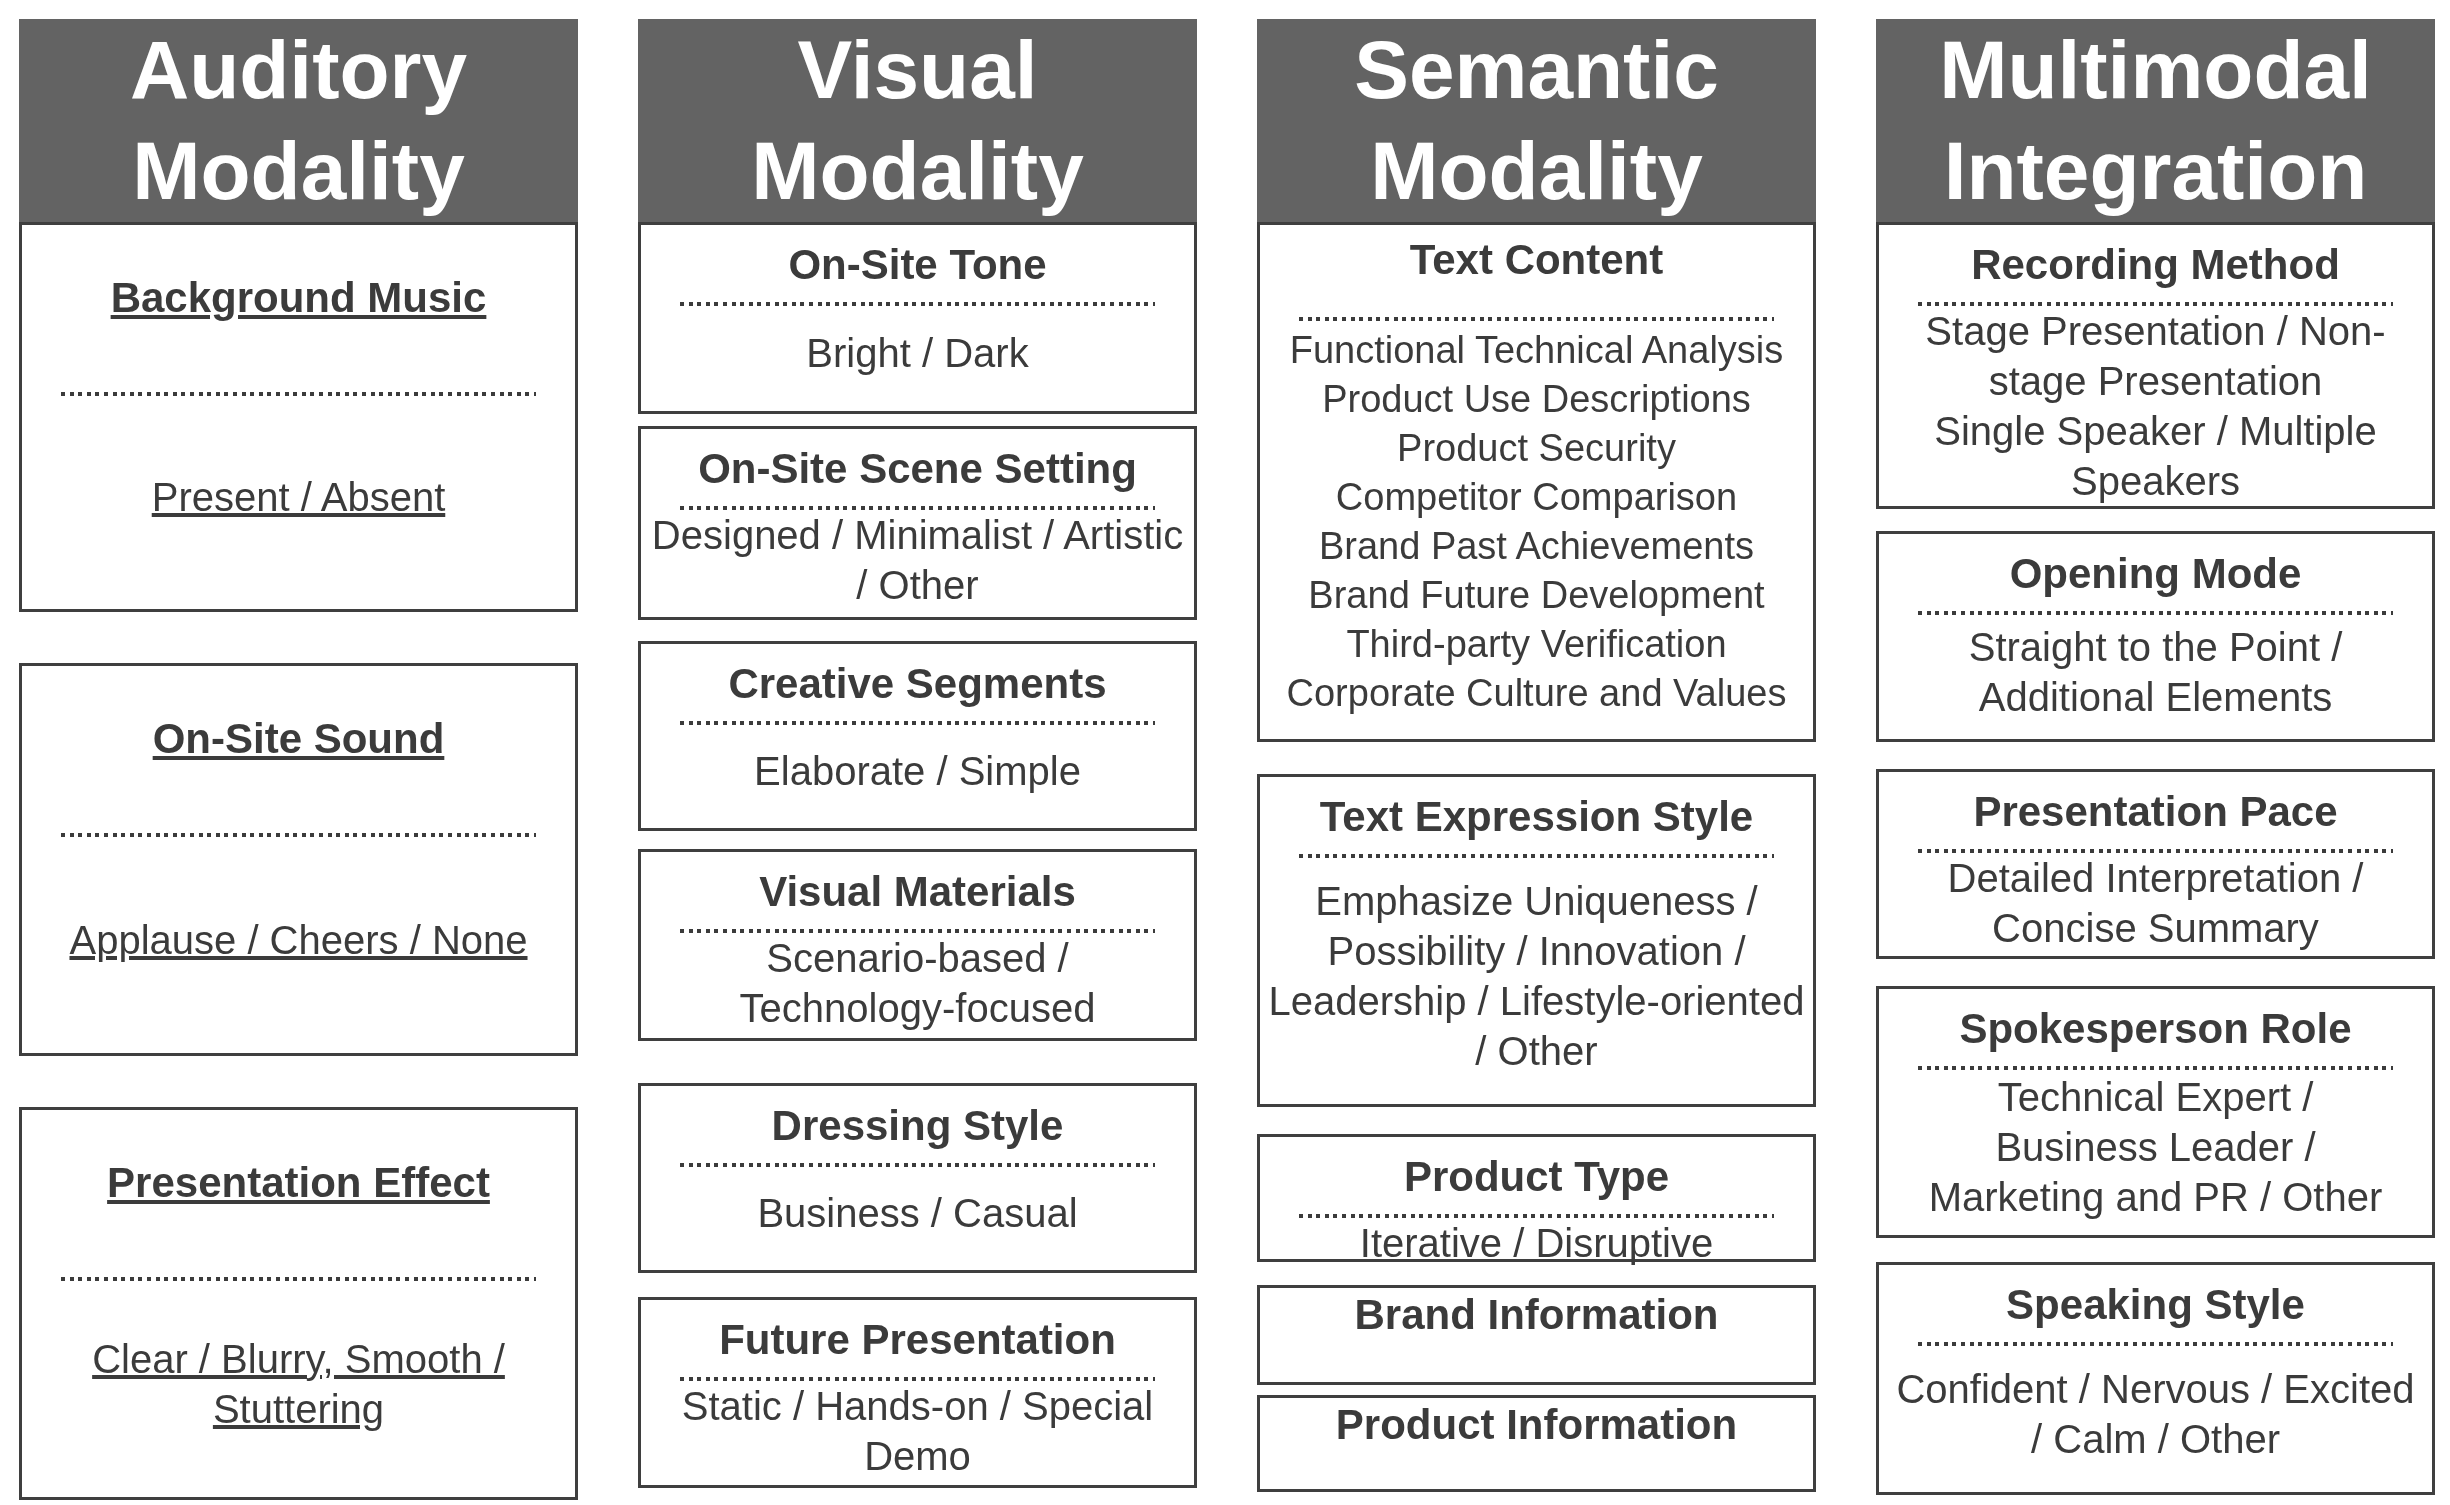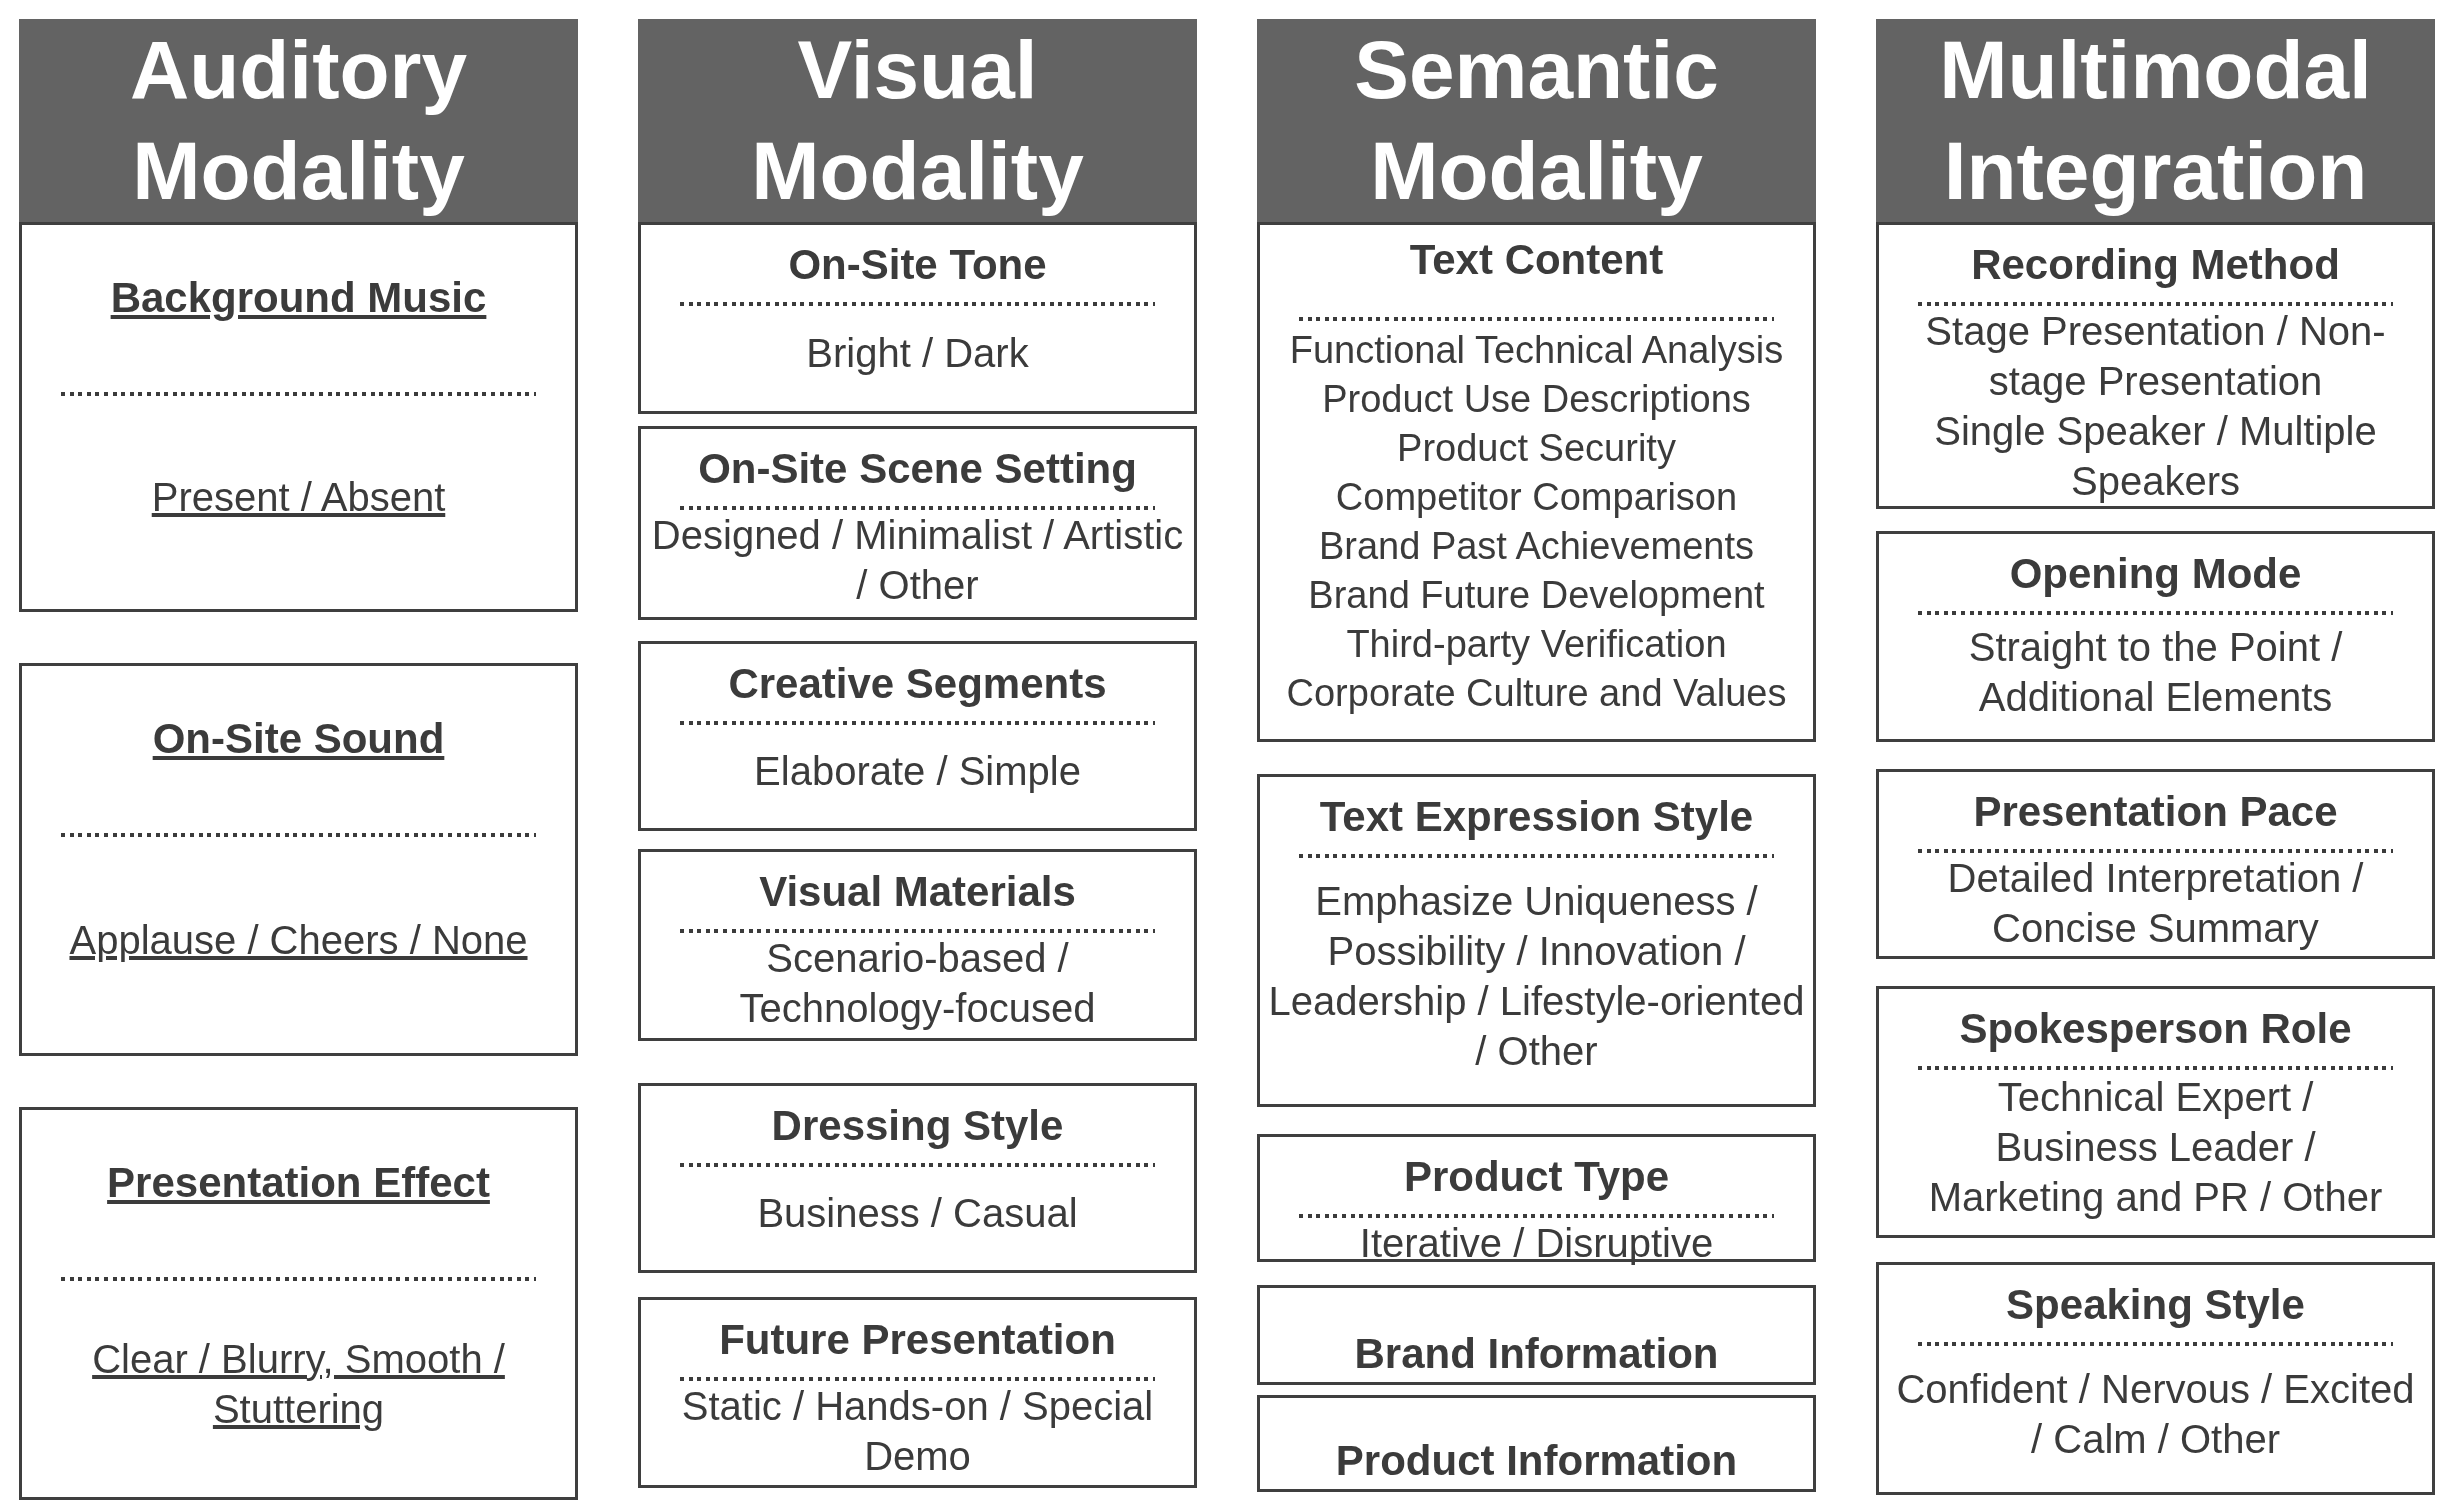--- a/index.html
+++ b/index.html
@@ -44,21 +44,21 @@
     flex: 1 1 auto;
     display: flex; align-items: center; justify-content: center;
     text-align: center; font-size: 40px; line-height: 1.25;
     white-space: pre-line;
   }
   .tall { padding-top: 46px; text-decoration: underline; }
   .tall .dotted { margin-top: 66px; }
   .list-box { padding-top: 8px; padding-bottom: 15px; }
   .list-box .dotted { margin-top: 29px; }
   .list-box .box-value { font-size: 38px; line-height: 49px; }
-  .title-only { justify-content: flex-end; padding: 0 6.6px; }
+  .title-only { justify-content: flex-start; padding: 0 6.6px; }
 </style>
 </head>
 <body>
 
 <div class="canvas">
 
   <div class="column">
     <div class="col-header">Auditory
 Modality</div>
     <div class="box tall" style="height:390px">

